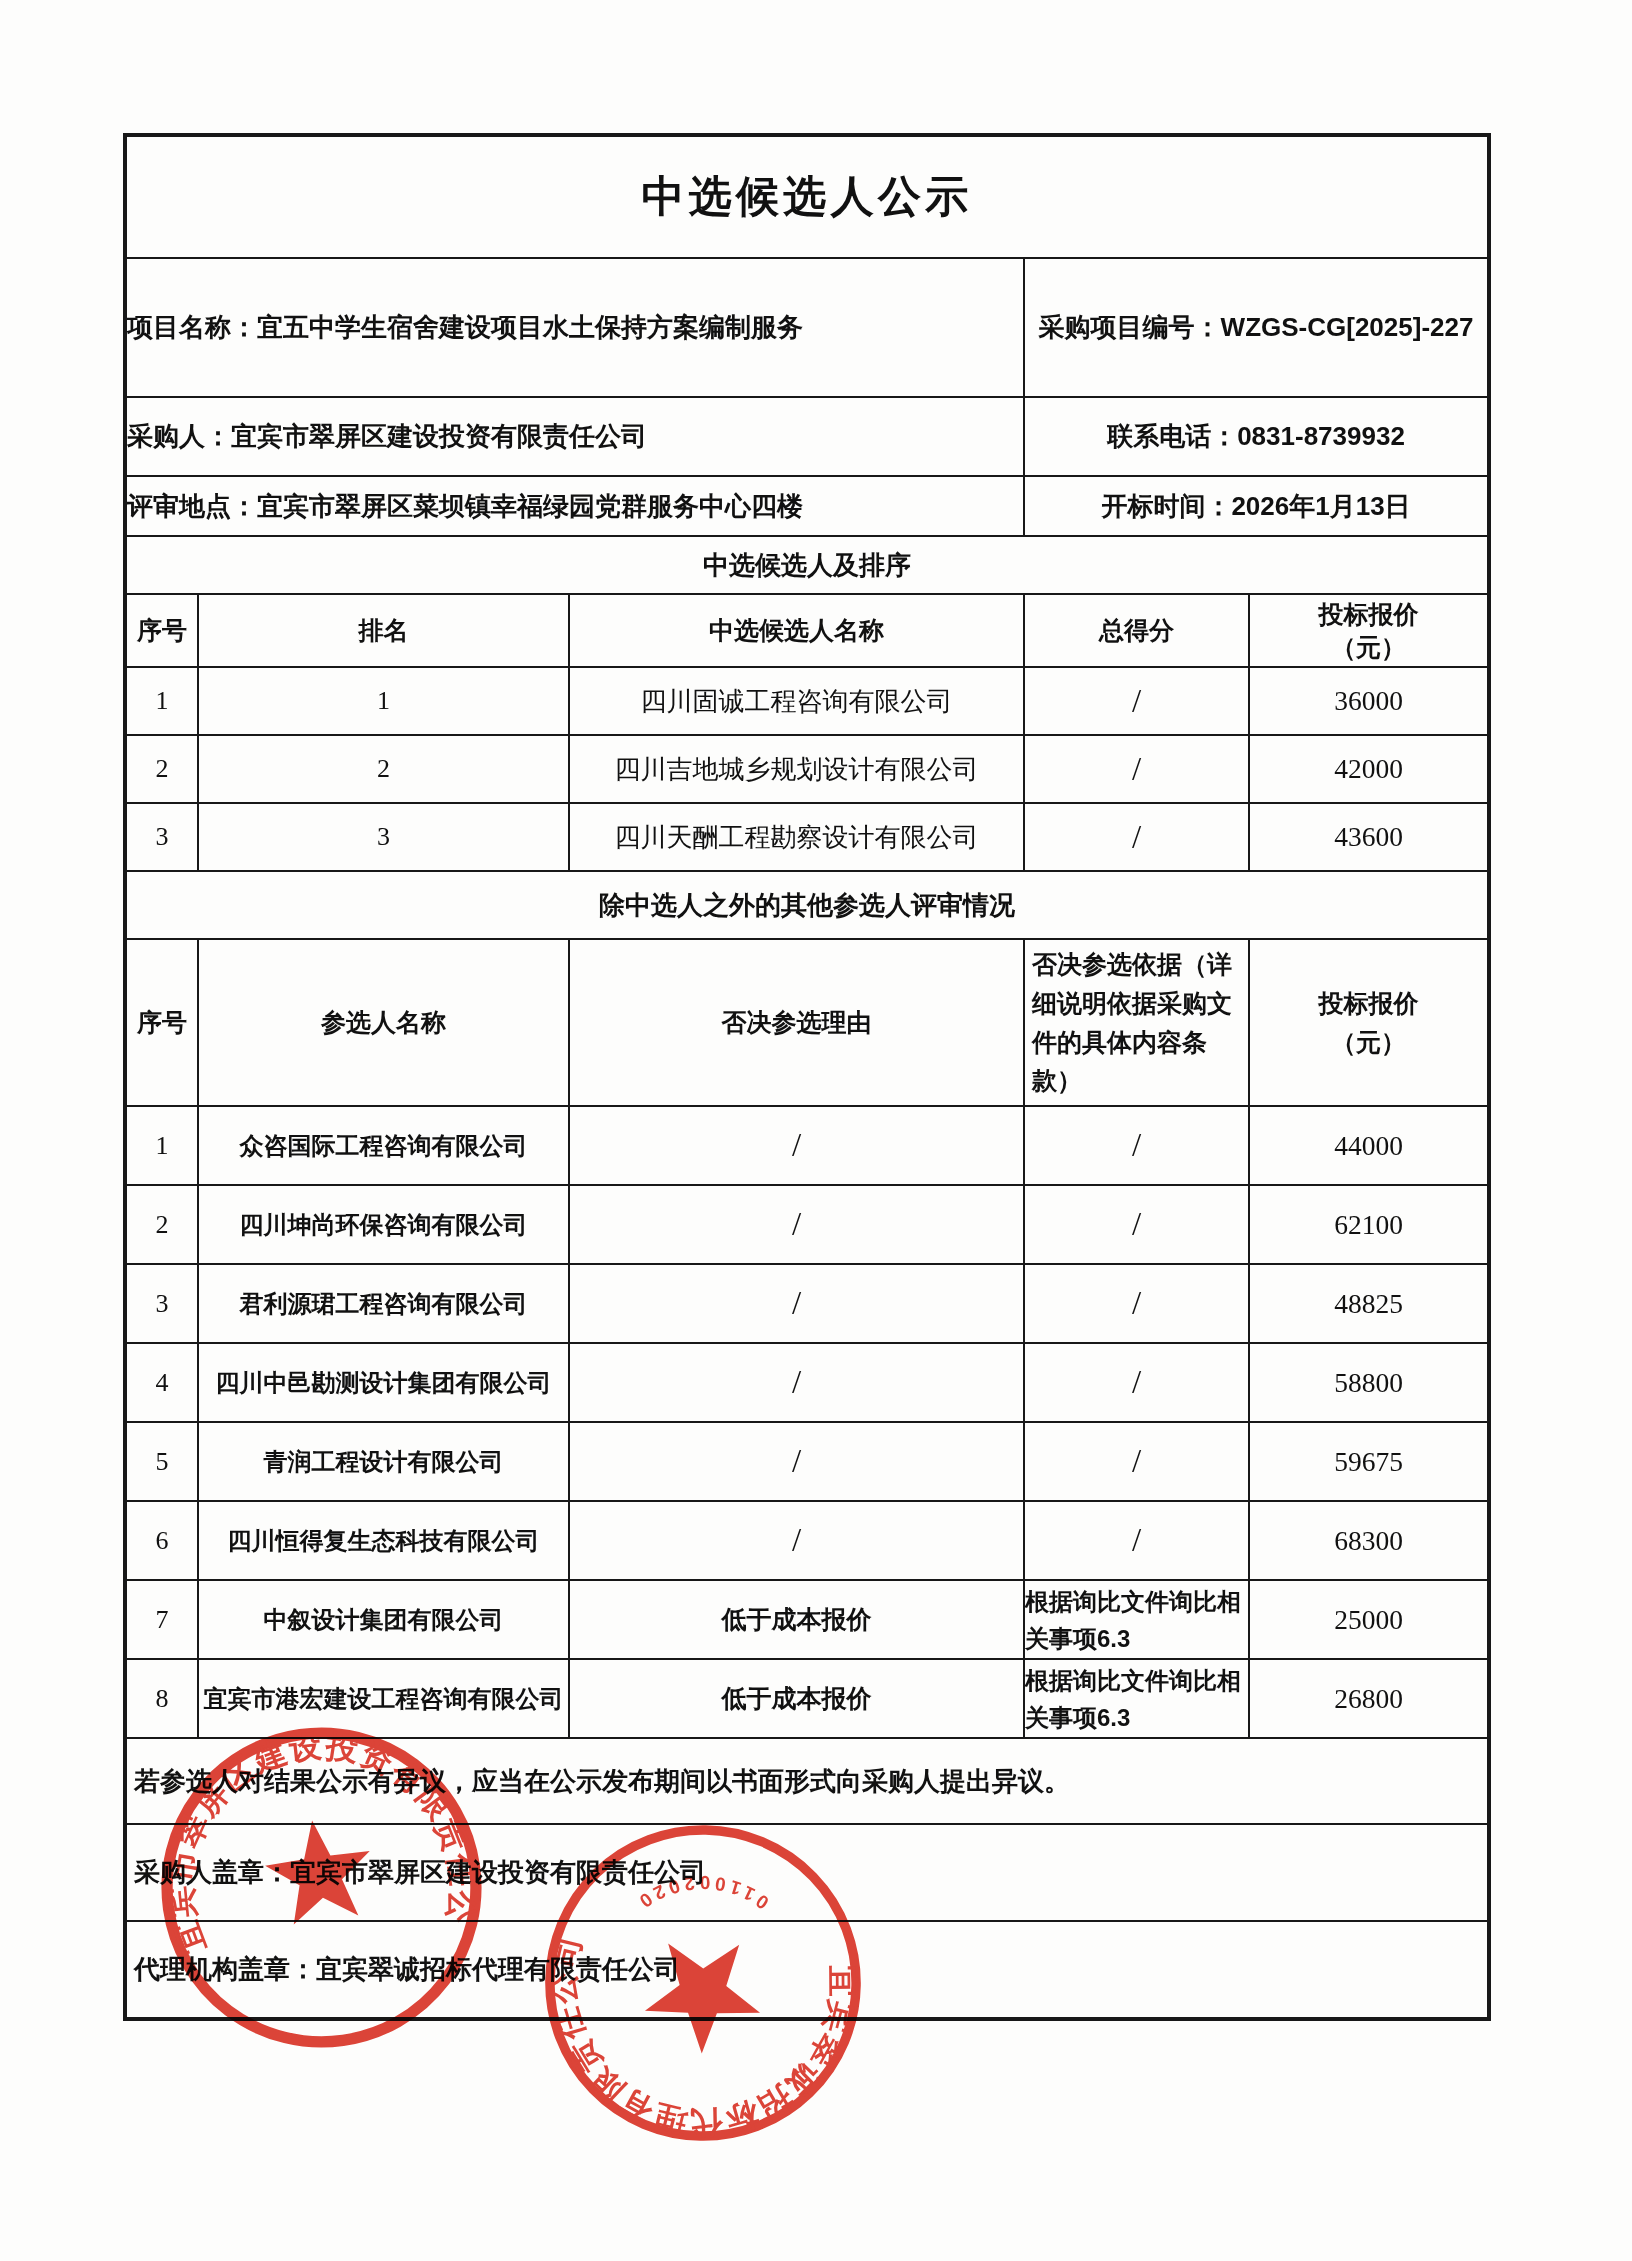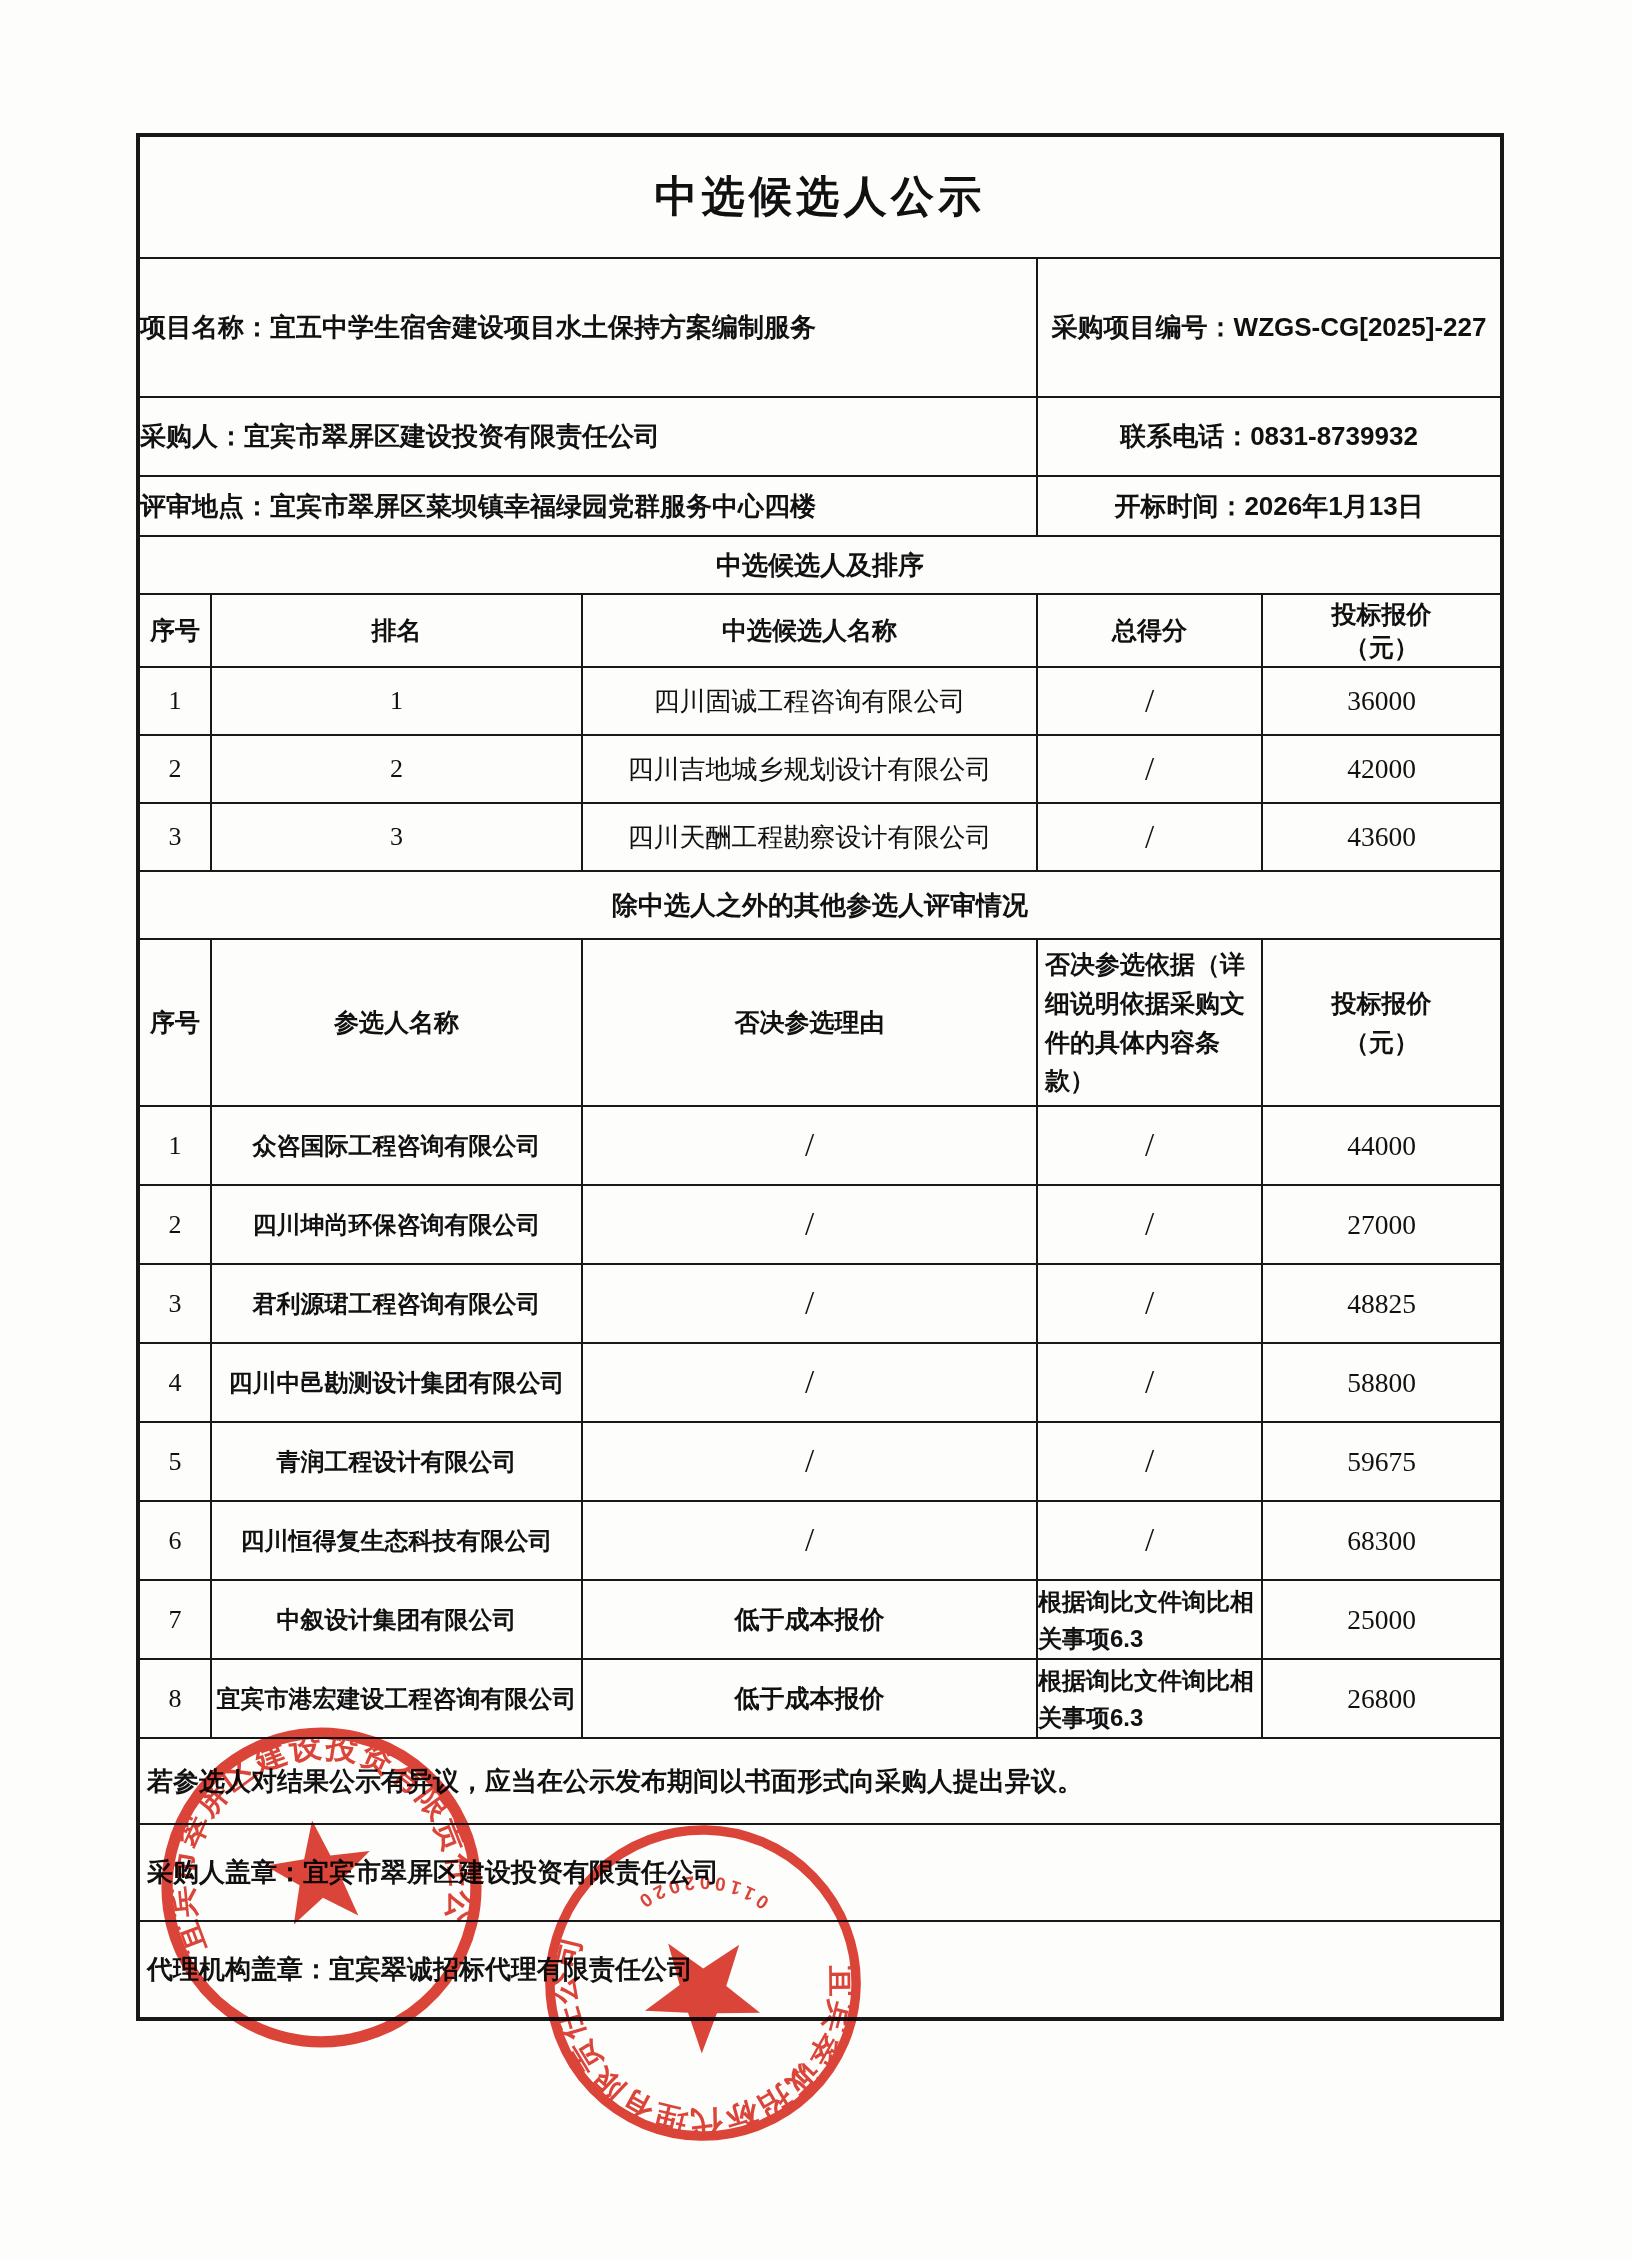--- a/index.html
+++ b/index.html
@@ -5,21 +5,21 @@
   html,body{margin:0;padding:0;background:#ffffff;}
   .page{
     position:relative;
     width:1632px;height:2261px;
     background:#fdfdfc;
     font-family:"Liberation Sans", sans-serif;
     color:#111;
     overflow:hidden;
   }
   table.doc-table{
-    position:absolute;left:136px;top:133px;
+    position:absolute;left:123px;top:133px;
     width:1364px;
     border-collapse:collapse;
     table-layout:fixed;
     border:4.3px solid #181818;
   }
   .doc-table td,.doc-table th{
     border:2.6px solid #181818;
     vertical-align:middle;
     padding:0;
     overflow:hidden;
@@ -139,21 +139,21 @@
           <td class="cell-name2">众咨国际工程咨询有限公司</td>
           <td class="cell-slash">/</td>
           <td class="cell-slash">/</td>
           <td class="cell-price">44000</td>
         </tr>
         <tr>
           <td class="cell-num">2</td>
           <td class="cell-name2">四川坤尚环保咨询有限公司</td>
           <td class="cell-slash">/</td>
           <td class="cell-slash">/</td>
-          <td class="cell-price">27000</td>
+          <td class="cell-price">62100</td>
         </tr>
         <tr>
           <td class="cell-num">3</td>
           <td class="cell-name2">君利源珺工程咨询有限公司</td>
           <td class="cell-slash">/</td>
           <td class="cell-slash">/</td>
           <td class="cell-price">48825</td>
         </tr>
         <tr>
           <td class="cell-num">4</td>

